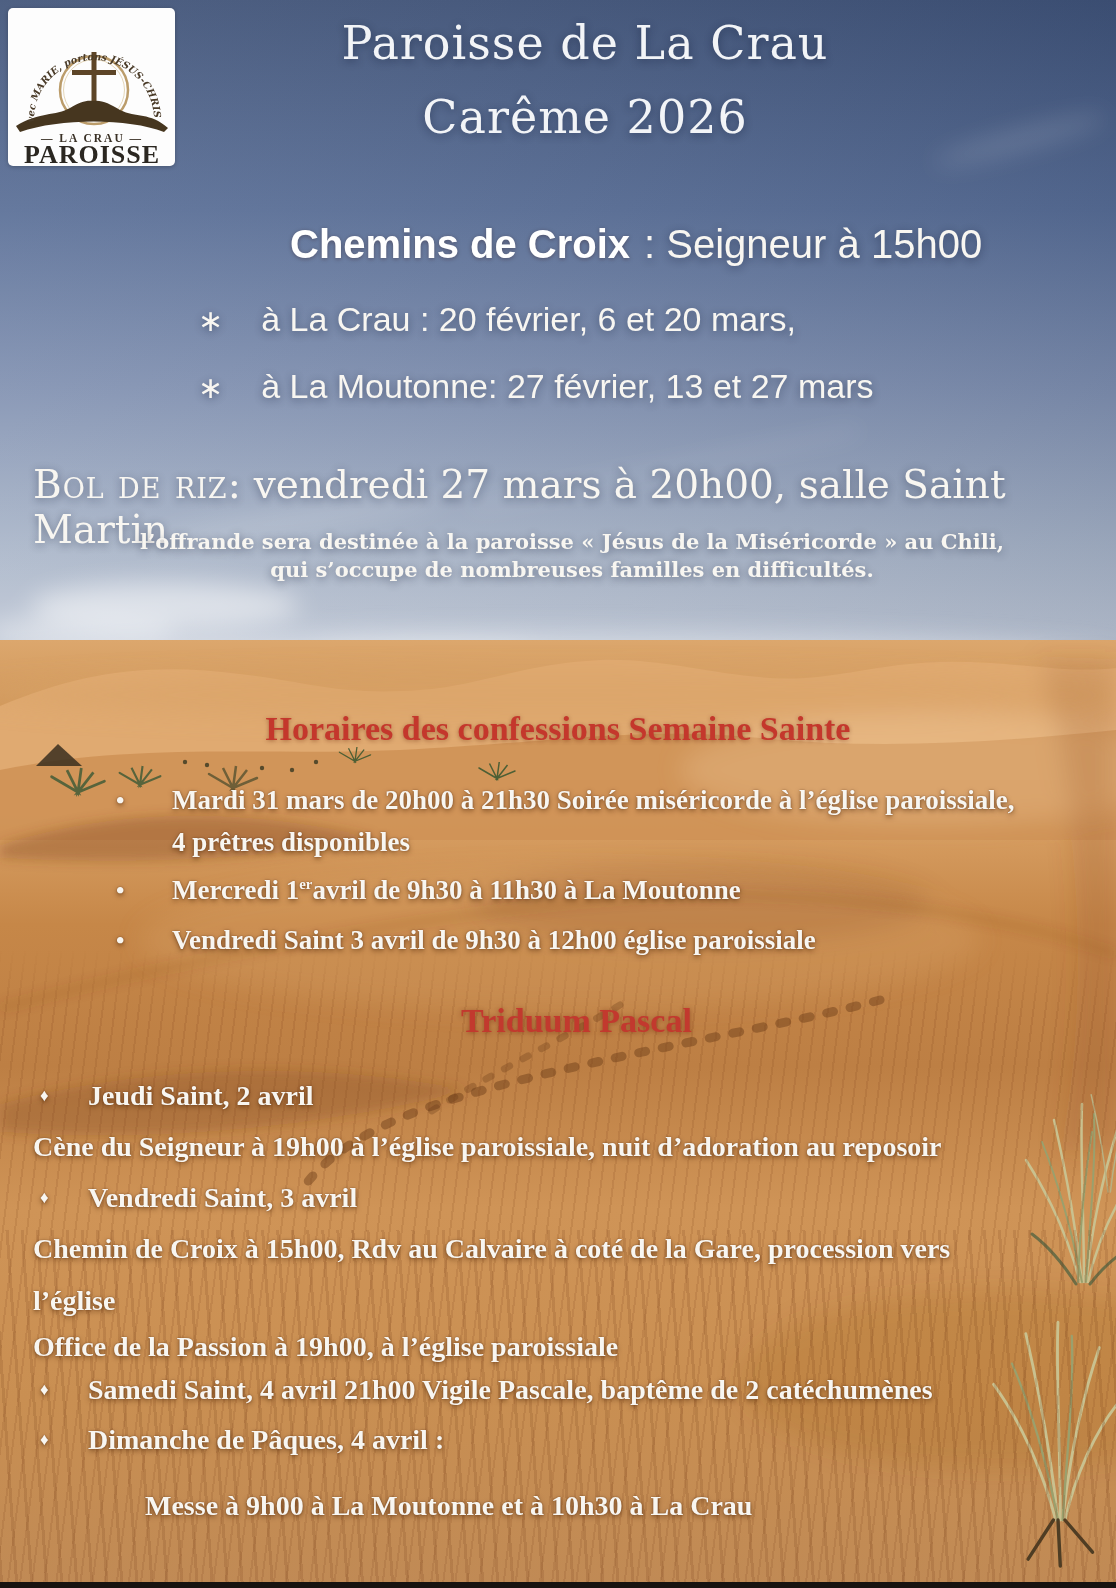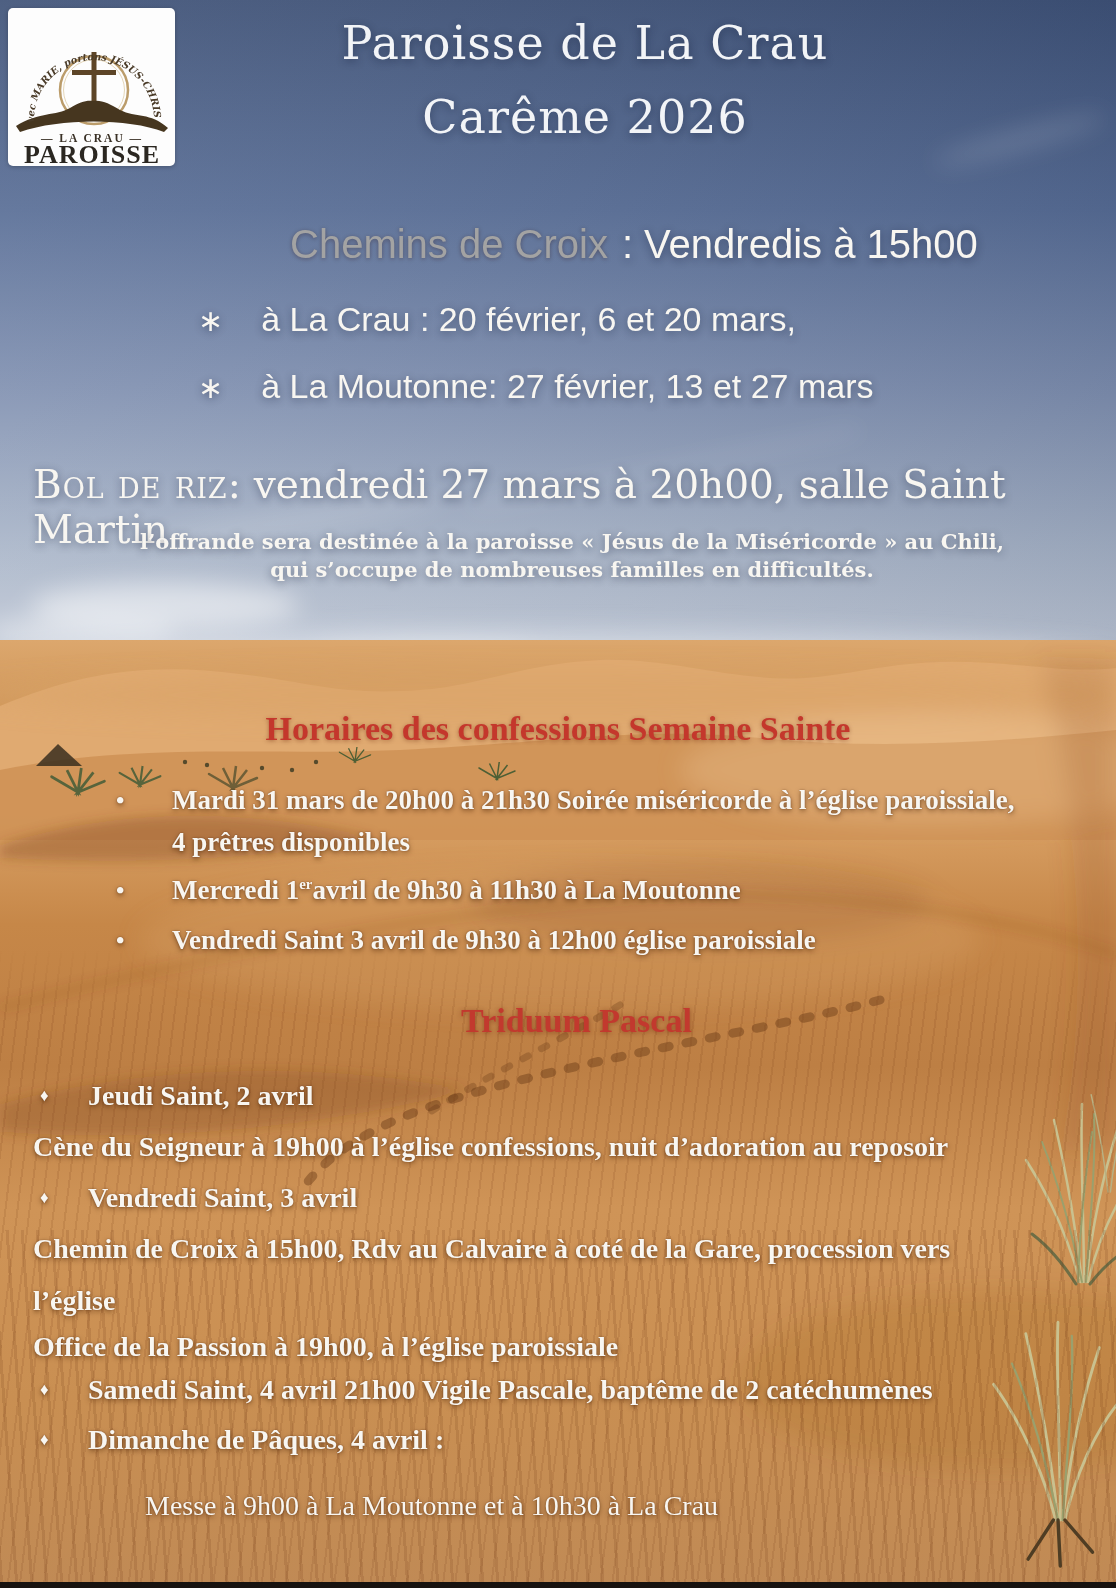--- a/index.html
+++ b/index.html
@@ -33,21 +33,21 @@
     left:27px;right:-27px;text-align:center;
     font-family:"DejaVu Serif",serif;font-size:46px;font-weight:500;
     letter-spacing:1px;color:#f2f4f7;
   }
   #title1{top:16px;}
   #title2{top:90px;}
 
   
   .sans{font-family:"Liberation Sans",sans-serif;}
   #chemins-heading{left:290px;top:222px;font-size:40px;}
-  #chemins-heading .red{color:#a3a3a3;font-weight:400;text-shadow:0 1px 4px rgba(40,10,10,.35);}
+  #chemins-heading .red{color:#ffffff;font-weight:700;text-shadow:0 1px 4px rgba(40,10,10,.35);}
   #chemins-heading .rest{margin-left:14px;font-weight:400;}
   .chem-row{display:flex;align-items:baseline;font-size:34px;}
   #chem-item1{left:198px;top:300px;}
   #chem-item2{left:198px;top:367px;}
   .chem-bullet{margin-right:38px;font-size:30px;}
 
   
   #bol-line{left:33px;top:462px;font-family:"DejaVu Serif",serif;font-size:39px;font-weight:400;}
   #bol-line .smallcaps{font-variant:small-caps;letter-spacing:1px;}
   #bol-line .rest{margin-left:12px;}
@@ -73,21 +73,21 @@
   .tri-bullet{width:48px;font-size:17px;flex:0 0 auto;}
   .tri-par{left:33px;font-size:28px;font-weight:700;}
   #tri-jeudi{top:1080px;}
   #tri-cene{top:1131px;}
   #tri-vendredi{top:1182px;}
   #tri-chemin1{top:1233px;}
   #tri-chemin2{top:1285px;}
   #tri-office{top:1331px;}
   #tri-samedi{top:1374px;}
   #tri-dimanche{top:1424px;}
-  #tri-messe{left:145px;top:1490px;font-size:28px;font-weight:400;}
+  #tri-messe{left:145px;top:1490px;font-size:28px;font-weight:700;}
 </style>
 </head>
 <body>
 
 <div id="poster">
 
   <svg id="bg" width="1116" height="1588" viewBox="0 0 1116 1588" aria-hidden="true">
     <defs>
       <linearGradient id="skyGrad" x1="0" y1="0" x2="0" y2="700" gradientUnits="userSpaceOnUse">
         <stop offset="0" stop-color="#415479"></stop>
@@ -240,21 +240,21 @@
       </text>
       <text x="84" y="134" text-anchor="middle" font-family="Liberation Serif, serif" font-size="11.5" font-weight="700" letter-spacing="2" fill="#3a3126">— LA CRAU —</text>
       <text x="84" y="155" text-anchor="middle" font-family="Liberation Serif, serif" font-size="26" font-weight="600" letter-spacing="1" fill="#2b2721">PAROISSE</text>
     </svg>
   </div>
 
   <div id="title1" class="txt title skyshadow">Paroisse de La Crau</div>
   <div id="title2" class="txt title skyshadow">Carême 2026</div>
 
   <div id="chemins-heading" class="txt sans skyshadow">
-    <span class="red">Chemins de Croix</span><span class="rest">: Vendredis à 15h00</span>
+    <span class="red">Chemins de Croix</span><span class="rest">: Seigneur à 15h00</span>
   </div>
   <div id="chem-item1" class="txt sans chem-row skyshadow">
     <span class="chem-bullet">∗</span>
     <span>à La Crau : 20 février, 6 et 20 mars,</span>
   </div>
   <div id="chem-item2" class="txt sans chem-row skyshadow">
     <span class="chem-bullet">∗</span>
     <span>à La Moutonne: 27 février, 13 et 27 mars</span>
   </div>
 
@@ -280,21 +280,21 @@
     <span class="conf-bullet">•</span>
     <span>Vendredi Saint 3 avril de 9h30 à 12h00 église paroissiale</span>
   </div>
 
   <div id="triduum-heading" class="txt">Triduum Pascal</div>
 
   <div id="tri-jeudi" class="txt tri-row sandshadow">
     <span class="tri-bullet">♦</span>
     <span>Jeudi Saint, 2 avril</span>
   </div>
-  <div id="tri-cene" class="txt tri-par sandshadow">Cène du Seigneur à 19h00 à l’église confessions, nuit d’adoration au reposoir</div>
+  <div id="tri-cene" class="txt tri-par sandshadow">Cène du Seigneur à 19h00 à l’église paroissiale, nuit d’adoration au reposoir</div>
 
   <div id="tri-vendredi" class="txt tri-row sandshadow">
     <span class="tri-bullet">♦</span>
     <span>Vendredi Saint, 3 avril</span>
   </div>
   <div id="tri-chemin1" class="txt tri-par sandshadow">Chemin de Croix à 15h00, Rdv au Calvaire à coté de la Gare, procession vers</div>
   <div id="tri-chemin2" class="txt tri-par sandshadow">l’église</div>
   <div id="tri-office" class="txt tri-par sandshadow">Office de la Passion à 19h00, à l’église paroissiale</div>
 
   <div id="tri-samedi" class="txt tri-row sandshadow">

